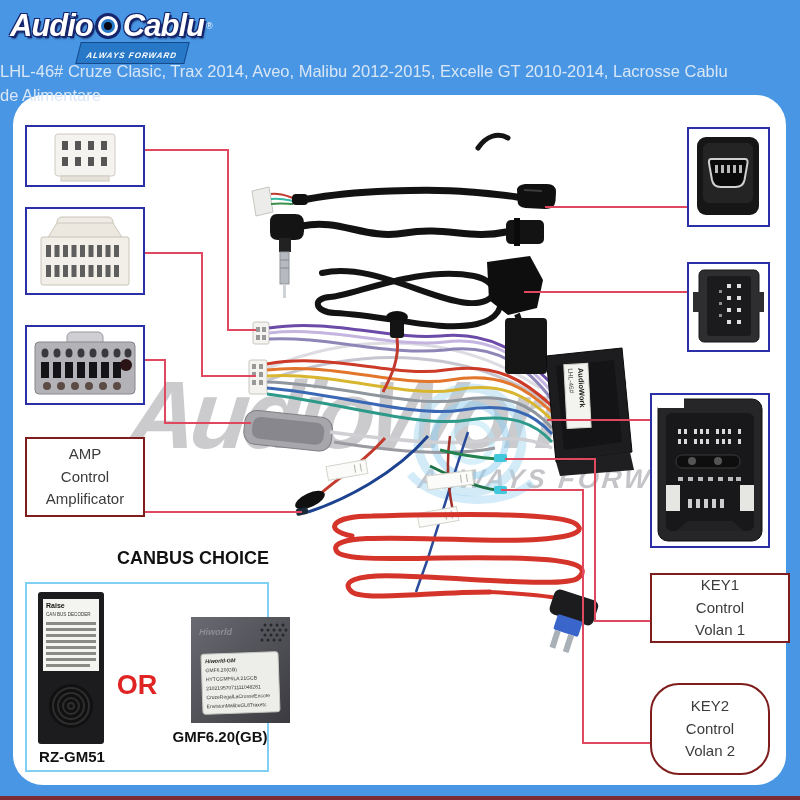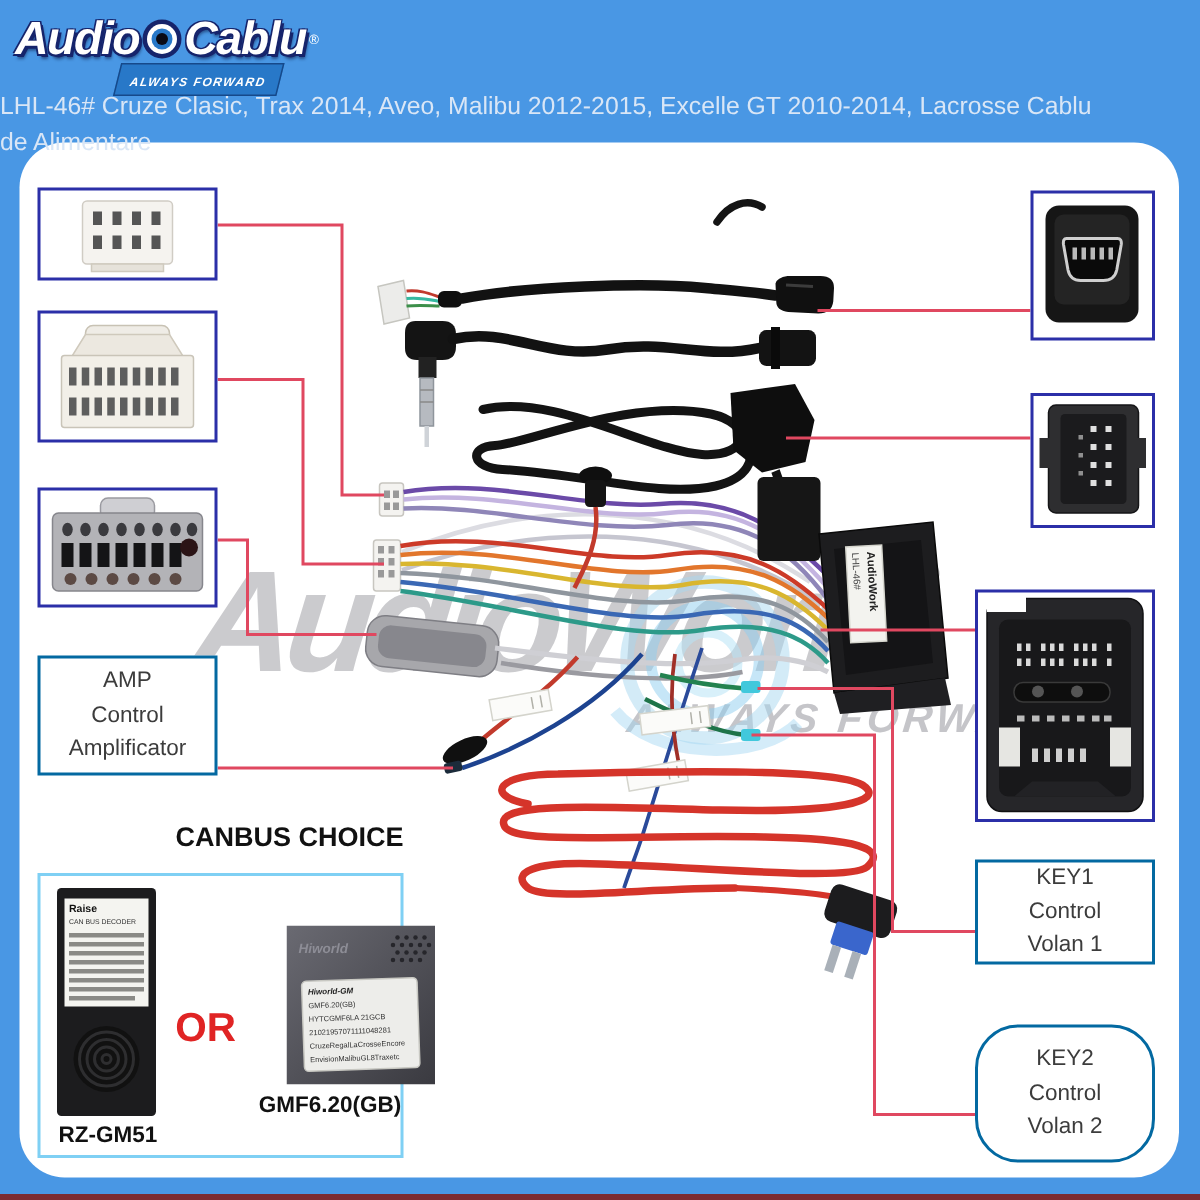--- a/index.html
+++ b/index.html
@@ -51,21 +51,21 @@
     font-size:27px;font-weight:800;font-style:italic;letter-spacing:3px;
     color:rgba(150,150,156,0.55);transform:skewX(-6deg);white-space:nowrap;
   }
   .wm-reg{position:absolute;left:612px;top:372px;z-index:2;font-size:20px;color:rgba(150,150,156,0.6);}
   
   .cbox{
     position:absolute;background:#fff;border:2px solid #2B2FA8;z-index:4;
     display:flex;align-items:center;justify-content:center;box-sizing:border-box;
   }
   .tbox{
-    position:absolute;background:#fff;border:2px solid #0369a1;z-index:4;
+    position:absolute;background:#fff;border:2px solid #7f1d1d;z-index:4;
     display:flex;flex-direction:column;align-items:center;justify-content:center;
     box-sizing:border-box;color:#3C3C3C;font-size:15px;line-height:1.5;text-align:center;
   }
   
   .canbus-title{
     position:absolute;left:25px;top:548px;width:244px;z-index:4;text-align:right;
     font-size:18px;font-weight:bold;color:#111;letter-spacing:0px;
   }
   .canbus-box{
     position:absolute;left:25px;top:582px;width:244px;height:190px;z-index:4;
@@ -428,21 +428,21 @@
       <rect x="36" y="104" width="4" height="9"></rect>
         <rect x="44" y="104" width="4" height="9"></rect>
         <rect x="52" y="104" width="4" height="9"></rect>
         <rect x="60" y="104" width="4" height="9"></rect>
         <rect x="68" y="104" width="4" height="9"></rect>
     </g>
     <polygon points="24,136 36,126 80,126 92,136" fill="#222225"></polygon>
   </svg>
 </div>
 
-<div class="tbox" style="left:650px;top:573px;width:120px;height:70px;">
+<div class="tbox" style="left:650px;top:573px;width:140px;height:70px;">
   <span>KEY1</span>
   <span>Control</span>
   <span>Volan 1</span>
 </div>
 
 <div class="tbox" style="left:650px;top:683px;width:120px;height:92px;border-radius:29px;">
   <span>KEY2</span>
   <span>Control</span>
   <span>Volan 2</span>
 </div>

